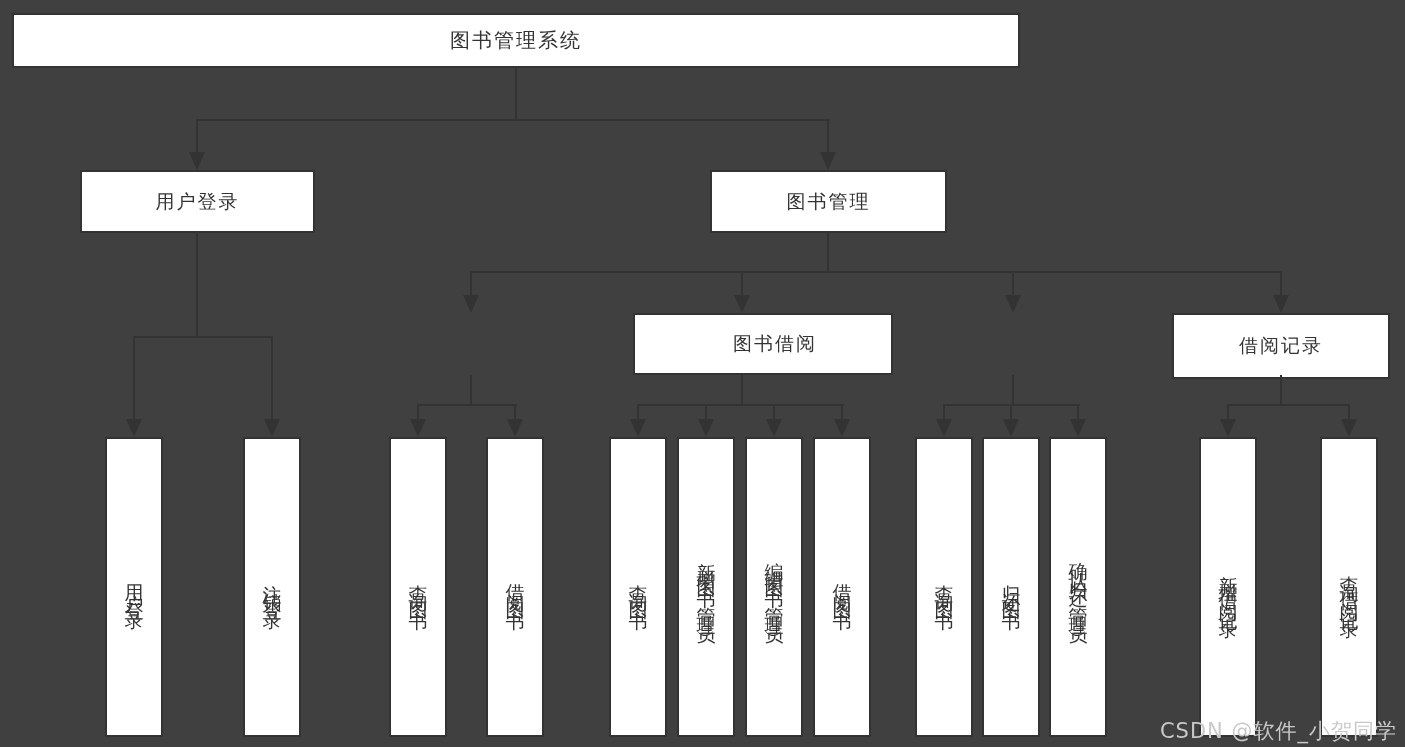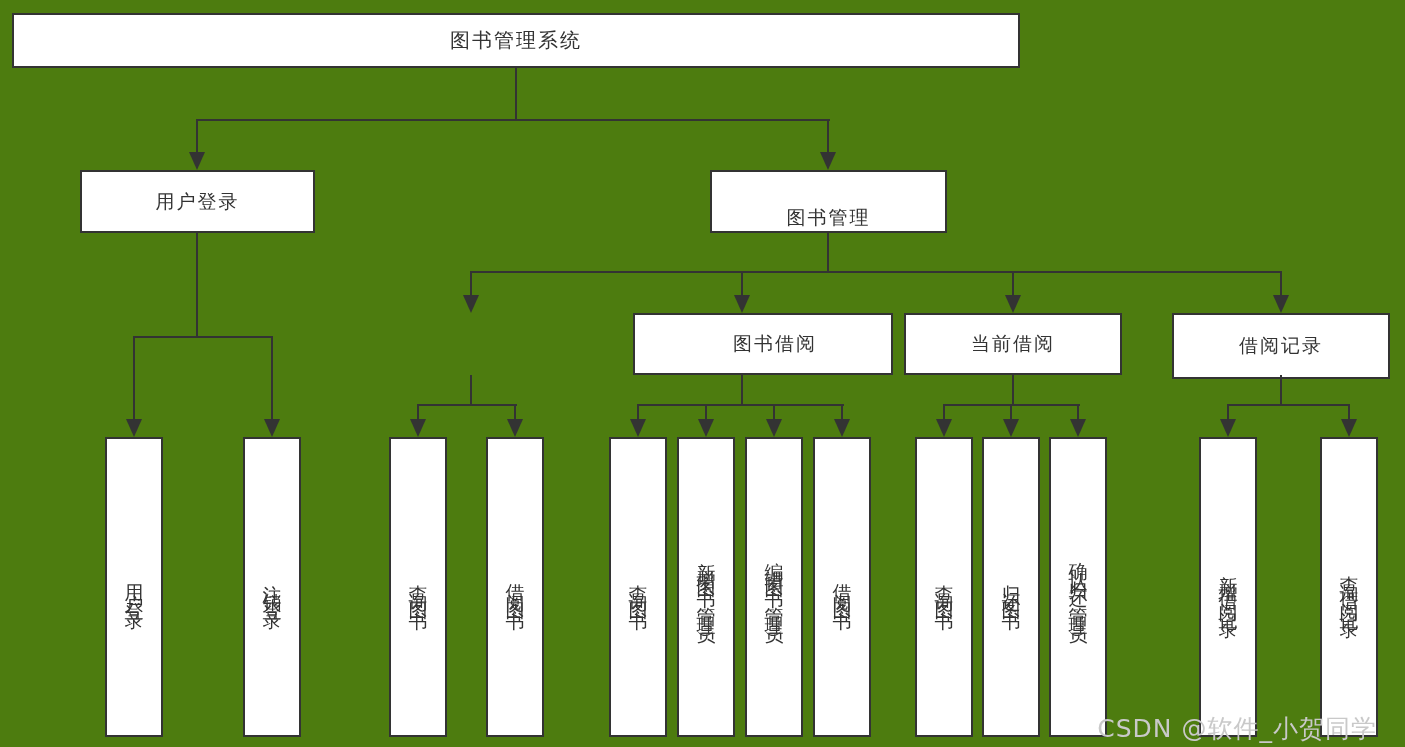--- a/index.html
+++ b/index.html
@@ -4,21 +4,21 @@
 <style>
   :root{
     --line:#333333;
     --text:#333333;
     --wm:#c9c9c9;
   }
   html,body{margin:0;padding:0;background:#ffffff;}
   .canvas{
     position:relative;
     width:1405px;height:747px;
-    background:#4d7c0f;
+    background:#404040;
     font-family:"DejaVu Sans","Liberation Sans",sans-serif;
     overflow:hidden;
   }
   .node{
     position:absolute;
     box-sizing:border-box;
     border:2px solid var(--line);
     background:#ffffff;
     display:flex;align-items:center;justify-content:center;
   }
@@ -34,22 +34,22 @@
   }
   .vline{position:absolute;width:2px;background:var(--line);}
   .hline{position:absolute;height:2px;background:var(--line);}
   .arrow{
     position:absolute;width:0;height:0;
     border-left:8px solid transparent;
     border-right:8px solid transparent;
     border-top:18px solid var(--line);
   }
   .watermark{
-    position:absolute;right:28px;bottom:2px;
-    font-size:25px;color:var(--wm);letter-spacing:1px;z-index:5;
+    position:absolute;right:8px;bottom:2px;
+    font-size:21px;color:var(--wm);letter-spacing:1px;z-index:5;
   }
 </style>
 </head>
 <body>
 
 <div class="canvas">
 
   <div class="node root-node" style="left:12px;top:13px;width:1008px;height:55px;">
     <span class="label">图书管理系统</span>
   </div>
@@ -57,21 +57,21 @@
   <div class="vline" style="left:515px;top:68px;height:53px;"></div>
   <div class="hline" style="left:196px;top:119px;width:634px;"></div>
   <div class="vline" style="left:196px;top:119px;height:35px;"></div>
   <div class="arrow" style="left:189px;top:152px;"></div>
   <div class="vline" style="left:827px;top:119px;height:35px;"></div>
   <div class="arrow" style="left:820px;top:152px;"></div>
 
   <div class="node" style="left:80px;top:170px;width:235px;height:63px;">
     <span class="label">用户登录</span>
   </div>
-  <div class="node" style="left:710px;top:170px;width:237px;height:63px;align-items:flex-end;">
+  <div class="node" style="left:710px;top:170px;width:237px;height:63px;">
     <span class="label">图书管理</span>
   </div>
 
   <div class="vline" style="left:196px;top:233px;height:105px;"></div>
   <div class="hline" style="left:133px;top:336px;width:140px;"></div>
   <div class="vline" style="left:133px;top:336px;height:85px;"></div>
   <div class="arrow" style="left:126px;top:419px;"></div>
   <div class="vline" style="left:271px;top:336px;height:85px;"></div>
   <div class="arrow" style="left:264px;top:419px;"></div>
 
@@ -81,23 +81,20 @@
   <div class="arrow" style="left:463px;top:295px;"></div>
   <div class="vline" style="left:741px;top:271px;height:26px;"></div>
   <div class="arrow" style="left:734px;top:295px;"></div>
   <div class="vline" style="left:1012px;top:271px;height:26px;"></div>
   <div class="arrow" style="left:1005px;top:295px;"></div>
   <div class="vline" style="left:1280px;top:271px;height:26px;"></div>
   <div class="arrow" style="left:1273px;top:295px;"></div>
 
   <div class="node" style="left:633px;top:313px;width:260px;height:62px;padding-left:24px;">
     <span class="label">图书借阅</span>
-  </div>
-  <div class="node" style="left:904px;top:313px;width:218px;height:62px;">
-    <span class="label">当前借阅</span>
   </div>
   <div class="node" style="left:1172px;top:313px;width:218px;height:66px;">
     <span class="label">借阅记录</span>
   </div>
 
   <div class="vline" style="left:470px;top:375px;height:31px;"></div>
   <div class="hline" style="left:417px;top:404px;width:100px;"></div>
   <div class="vline" style="left:417px;top:404px;height:17px;"></div>
   <div class="arrow" style="left:410px;top:419px;"></div>
   <div class="vline" style="left:514px;top:404px;height:17px;"></div>

